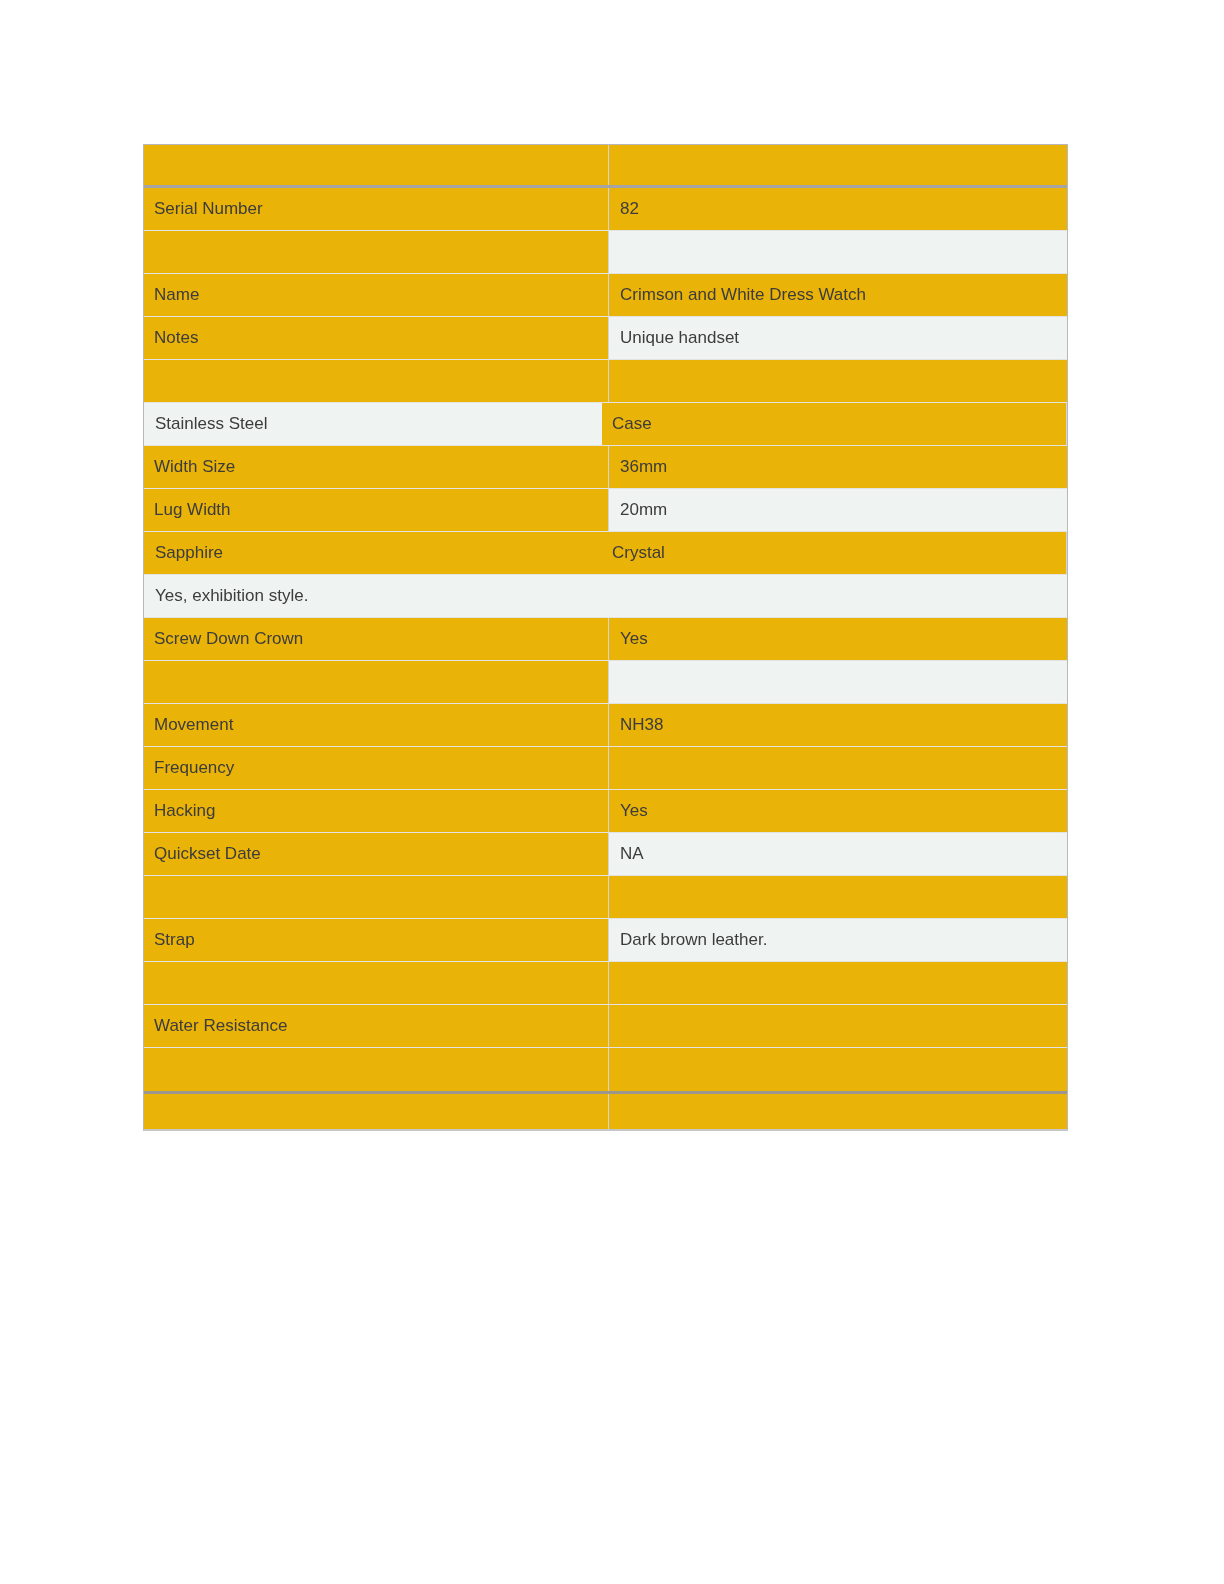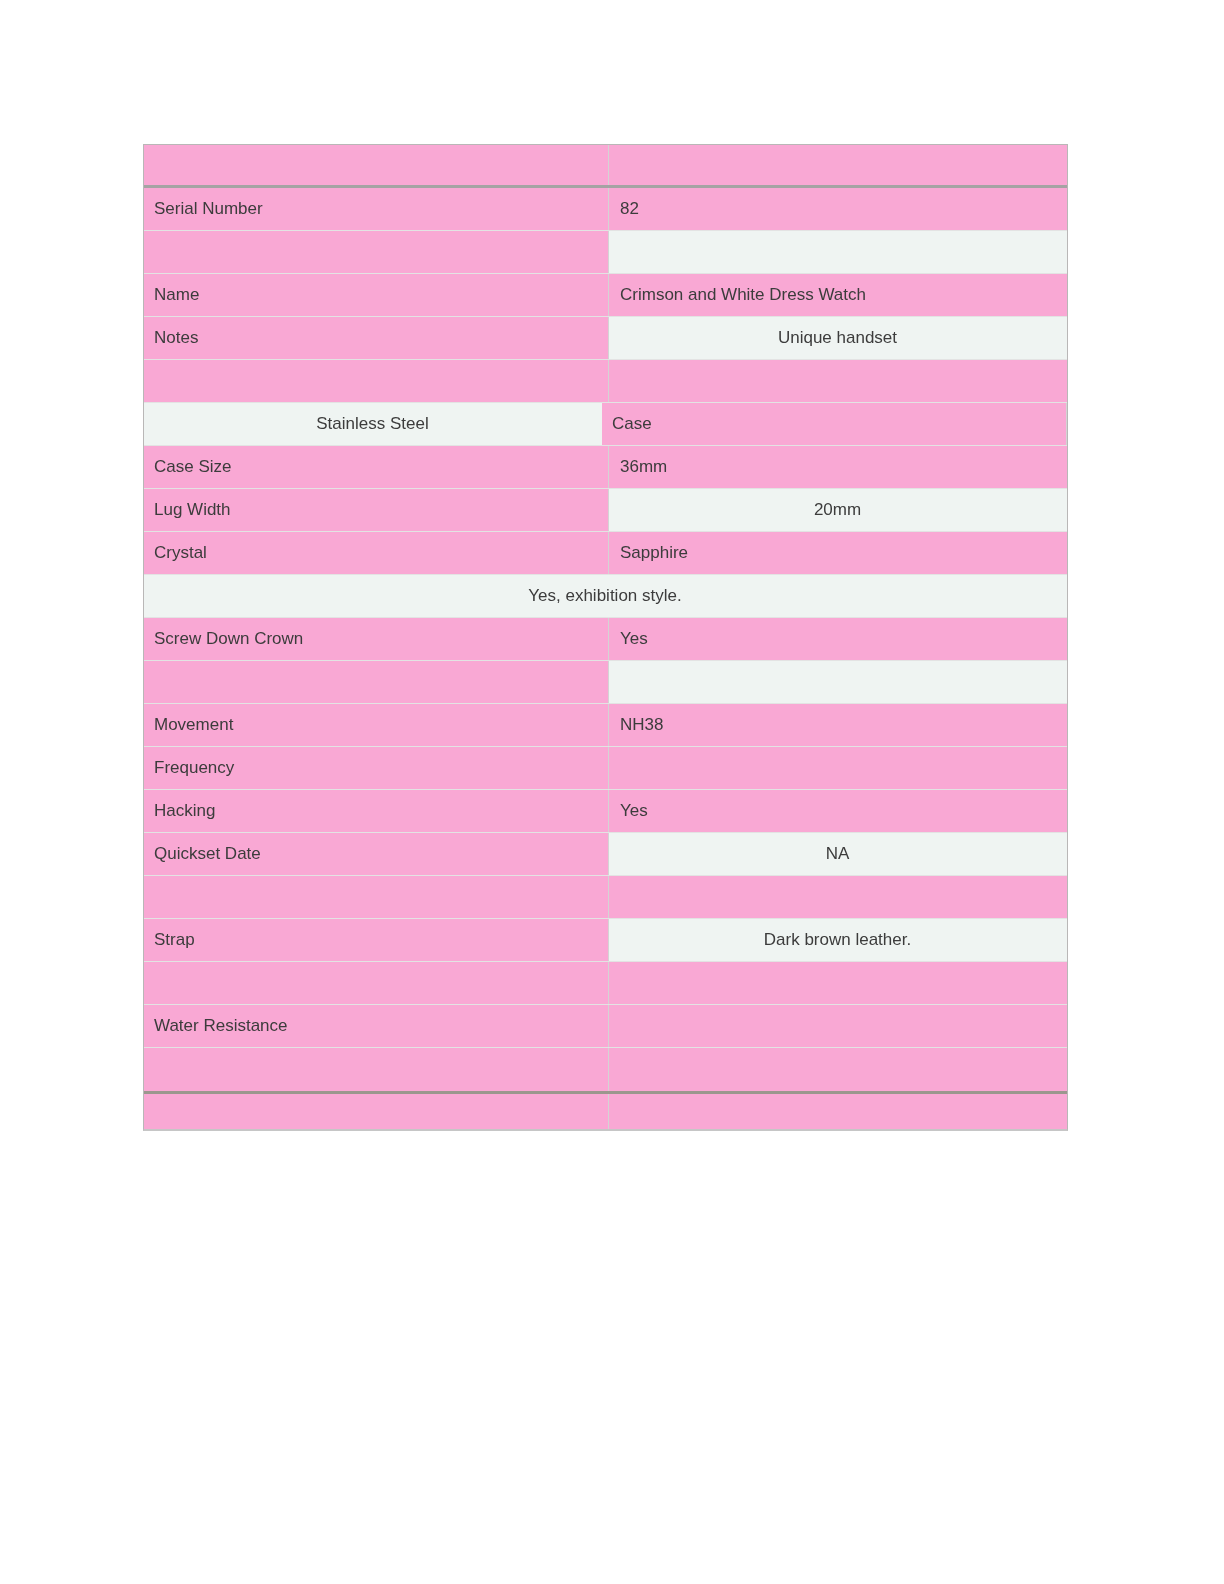--- a/index.html
+++ b/index.html
@@ -25,21 +25,21 @@
     background: #ffffff;
     overflow: hidden;
   }
   .spec-table {
     position: absolute;
     left: 143px;
     top: 144px;
     width: 925px;
     border: 1px solid var(--outer-border);
     border-bottom: 2px solid var(--bottom-edge);
-    background: #f9a8d4;
+    background: #eab308;
   }
   .row {
     display: flex;
     align-items: stretch;
     height: 43px;
     border-bottom: 1px solid var(--grid-line);
   }
   .row-header {
     height: 43px;
     border-bottom: 3px solid var(--header-rule);
@@ -62,21 +62,21 @@
   .cell-left {
     width: 465px;
     flex: 0 0 465px;
     border-right: 1px solid var(--column-divider);
     padding: 0 10px 0 10px;
   }
   .cell-right {
     flex: 1 1 auto;
     padding: 0 12px 0 11px;
   }
-  .cell-right.tint { background: var(--row-tint); justify-content: center; }
+  .cell-right.tint { background: var(--row-tint); }
   .cell-right.align-right { }
 </style>
 </head>
 <body>
 
 <div class="page">
   <div class="spec-table">
 
     <div class="row row-header">
       <div class="cell cell-left">
@@ -136,42 +136,42 @@
       <div class="cell cell-right tint">
           <span>Stainless Steel</span>
         </div>
       <div class="cell cell-left">
           <span>Case</span>
         </div>
     </div>
 
     <div class="row">
       <div class="cell cell-left">
-          <span>Case Size</span>
+          <span>Width Size</span>
         </div>
       <div class="cell cell-right">
           <span>36mm</span>
         </div>
     </div>
 
     <div class="row">
       <div class="cell cell-left">
           <span>Lug Width</span>
         </div>
       <div class="cell cell-right tint">
           <span>20mm</span>
         </div>
     </div>
 
     <div class="row">
+      <div class="cell cell-right">
+          <span>Sapphire</span>
+        </div>
       <div class="cell cell-left">
           <span>Crystal</span>
-        </div>
-      <div class="cell cell-right">
-          <span>Sapphire</span>
         </div>
     </div>
 
     <div class="row">
       <div class="cell cell-right tint">
           <span>Yes, exhibition style.</span>
         </div>
     </div>
 
     <div class="row">

